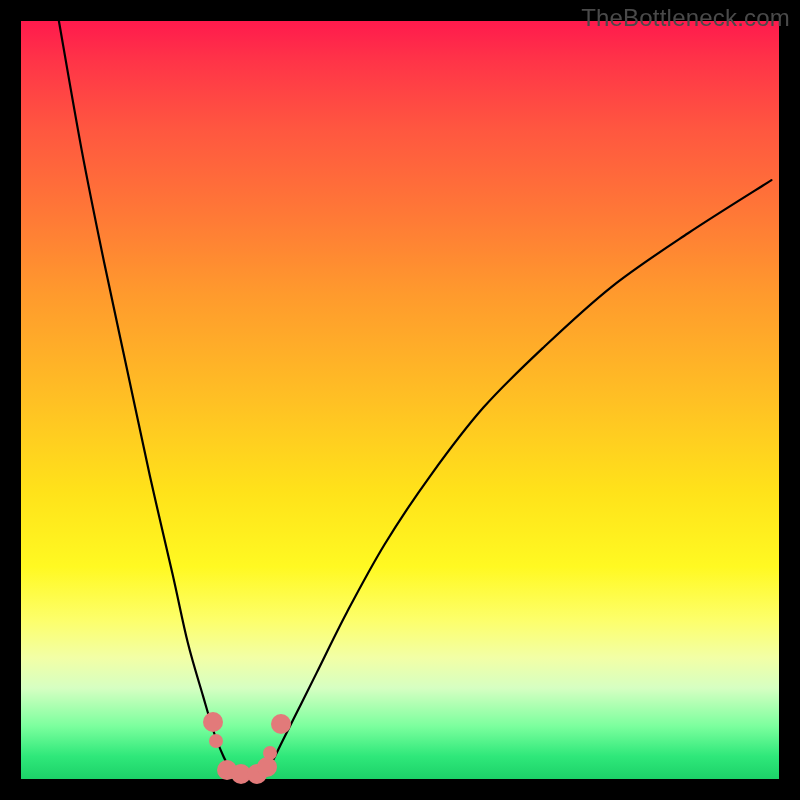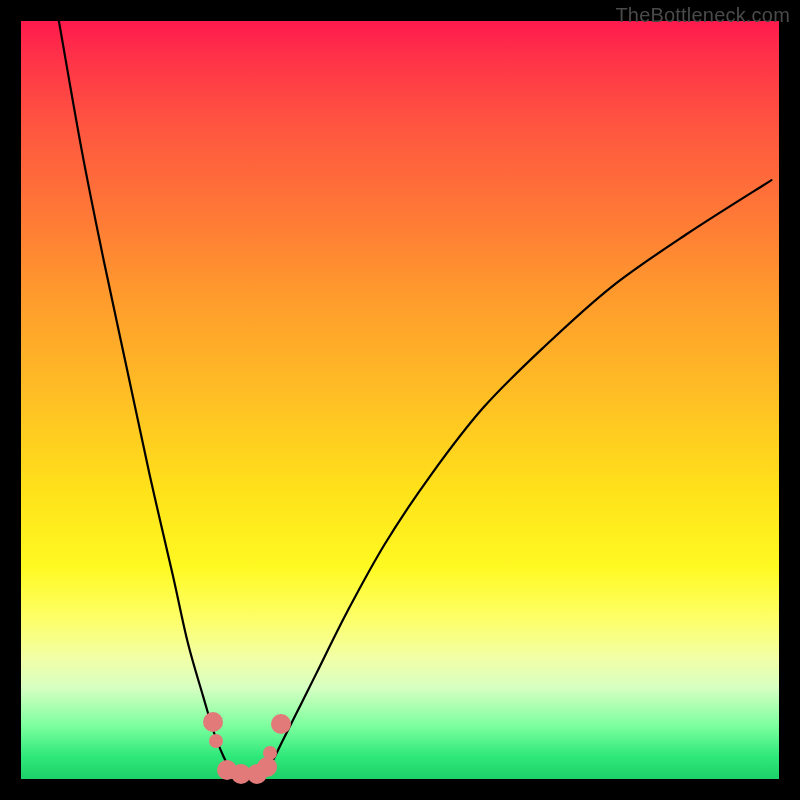--- a/index.html
+++ b/index.html
@@ -32,21 +32,21 @@
       #d6ffc2 88%,
       #7cff9e 93%,
       #2fe87a 97%,
       #1cd168 100%);
   }
   .watermark {
     position: absolute;
     top: 4px;
     right: 10px;
     color: #4a4a4a;
-    font-size: 20px;
+    font-size: 24px;
     font-weight: 500;
     letter-spacing: 0.2px;
     user-select: none;
   }
   svg.curve {
     position: absolute;
     left: 0; top: 0;
     width: 758px;
     height: 758px;
   }

